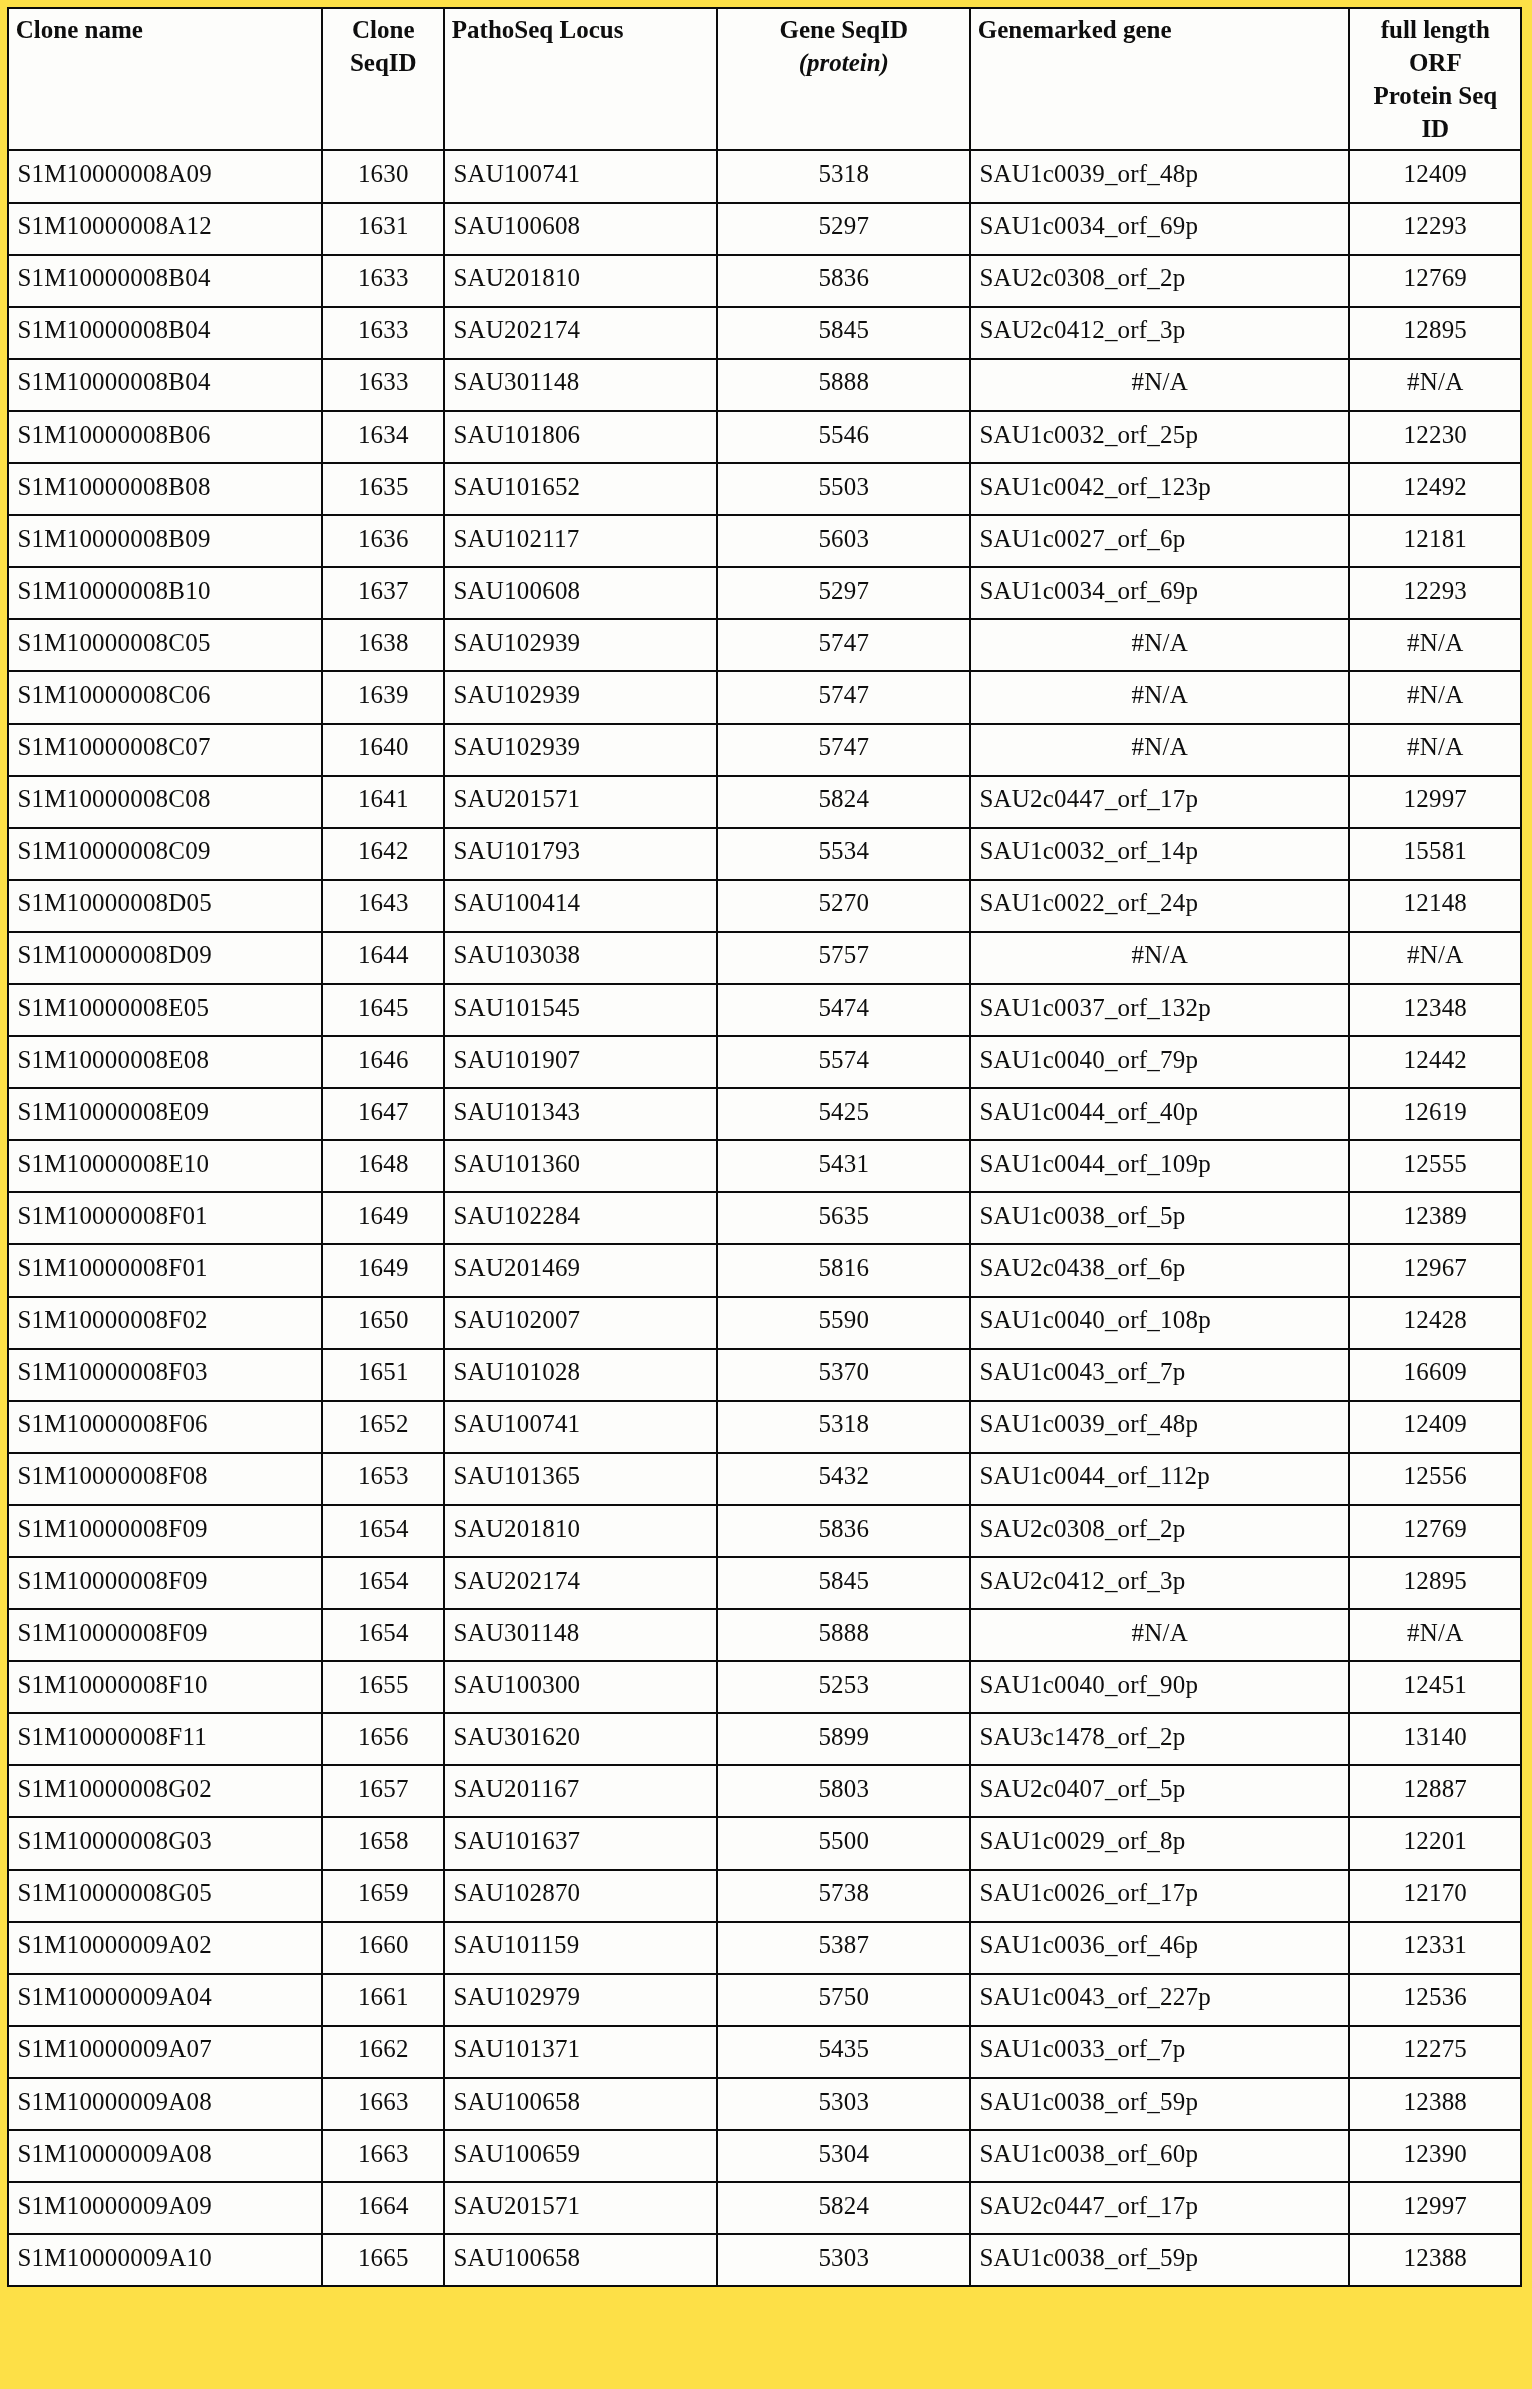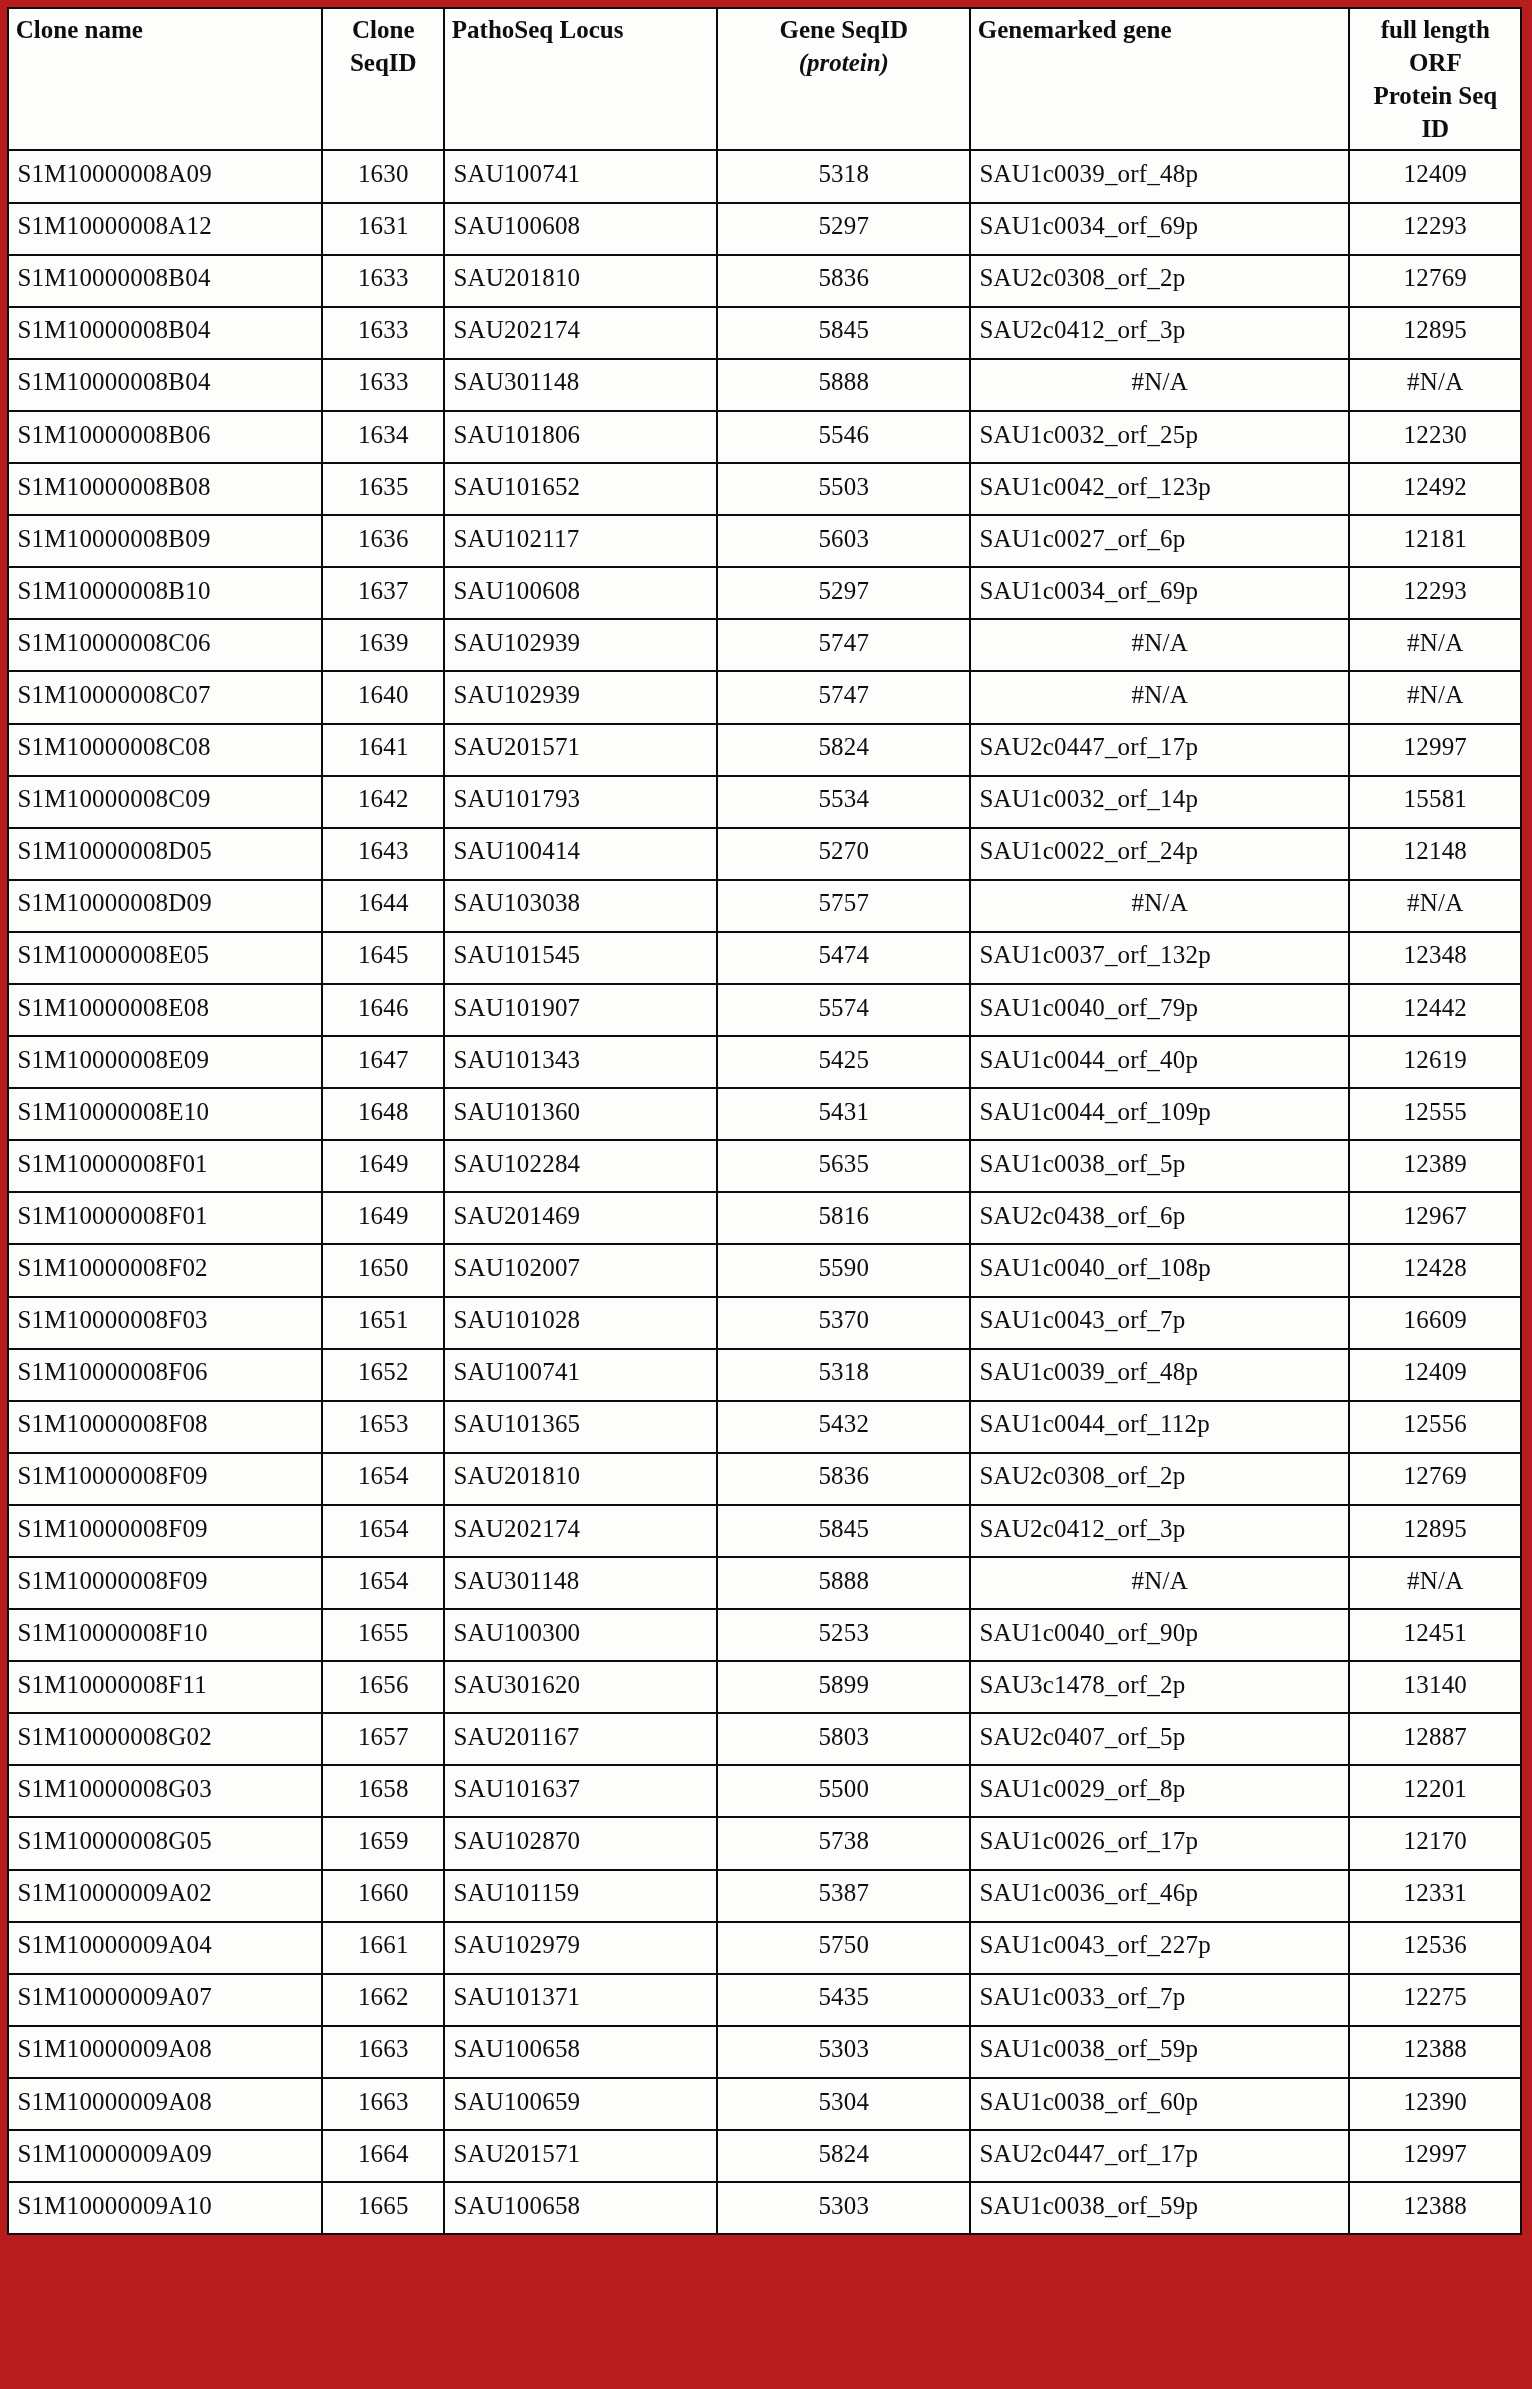--- a/index.html
+++ b/index.html
@@ -12,21 +12,21 @@
     height: 2389px;
     position: relative;
     font-family: "Liberation Serif", "DejaVu Serif", serif;
     color: #0e0e0e;
   }
   .page {
     position: absolute;
     left: 0; top: 0;
     width: 1533px;
     height: 2389px;
-    background: #b91c1c;
+    background: #fde047;
   }
   table.clone-table {
     position: absolute;
     left: 7.3px;
     top: 7.3px;
     width: 1515px;
     border-collapse: collapse;
     table-layout: fixed;
     background: #fdfdfb;
   }
@@ -163,20 +163,28 @@
         </tr>
         <tr>
           <td class="al">S1M10000008B10</td>
           <td class="ac">1637</td>
           <td class="al">SAU100608</td>
           <td class="ac">5297</td>
           <td class="al">SAU1c0034_orf_69p</td>
           <td class="ac">12293</td>
         </tr>
         <tr>
+          <td class="al">S1M10000008C05</td>
+          <td class="ac">1638</td>
+          <td class="al">SAU102939</td>
+          <td class="ac">5747</td>
+          <td class="ac">#N/A</td>
+          <td class="ac">#N/A</td>
+        </tr>
+        <tr>
           <td class="al">S1M10000008C06</td>
           <td class="ac">1639</td>
           <td class="al">SAU102939</td>
           <td class="ac">5747</td>
           <td class="ac">#N/A</td>
           <td class="ac">#N/A</td>
         </tr>
         <tr>
           <td class="al">S1M10000008C07</td>
           <td class="ac">1640</td>

